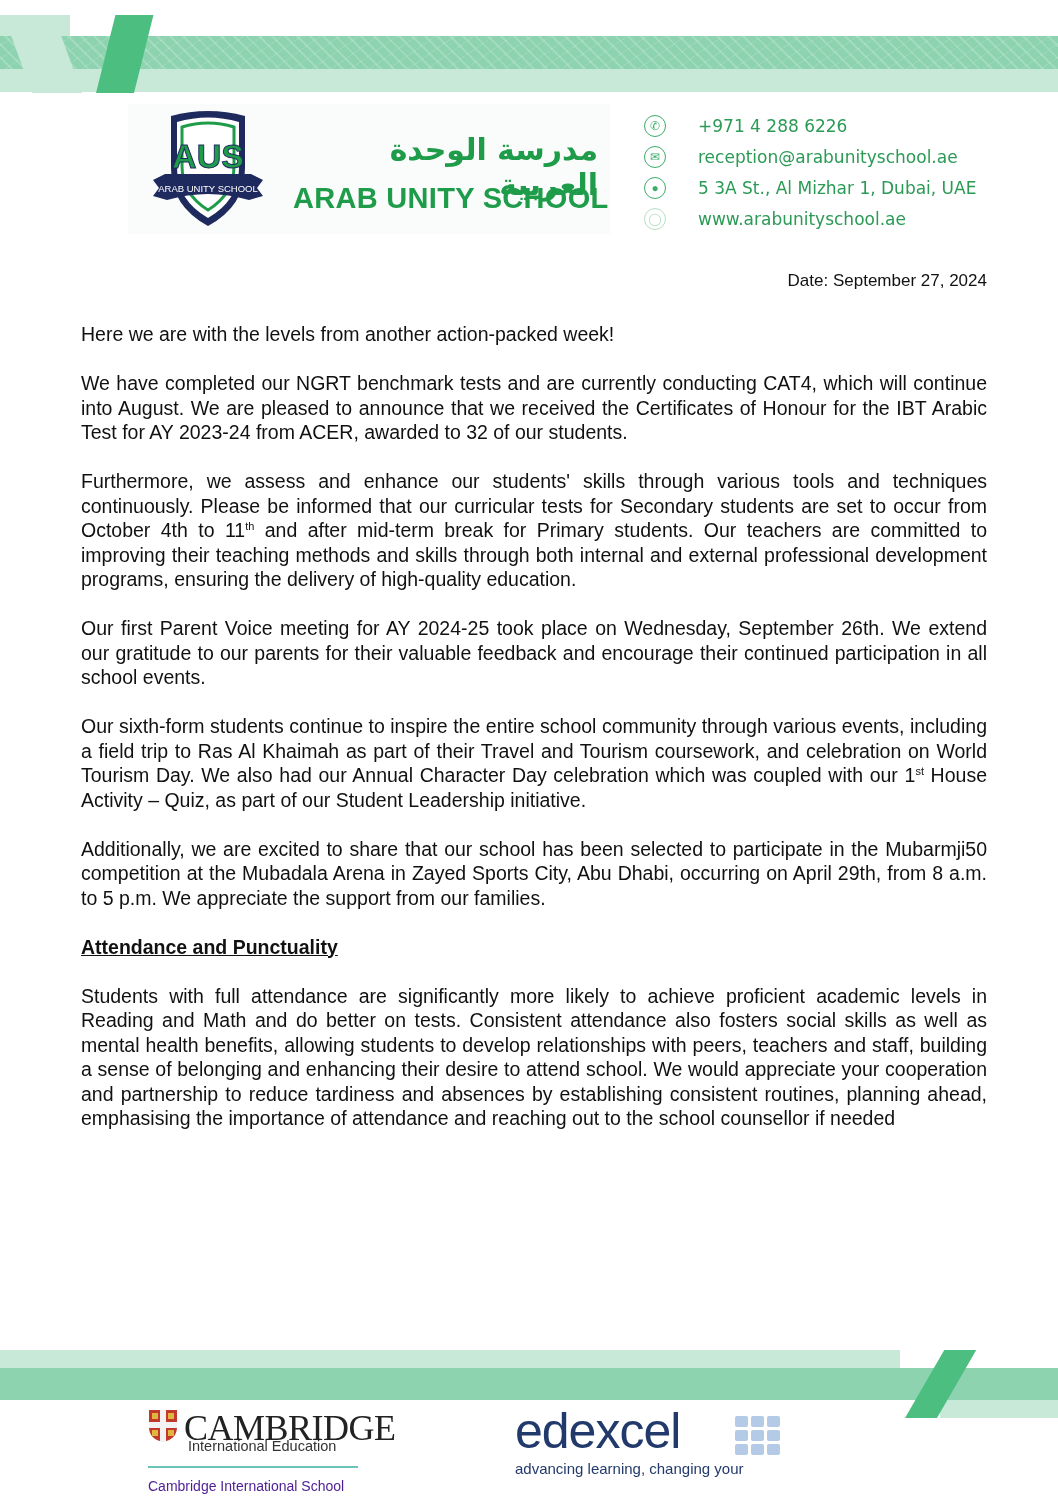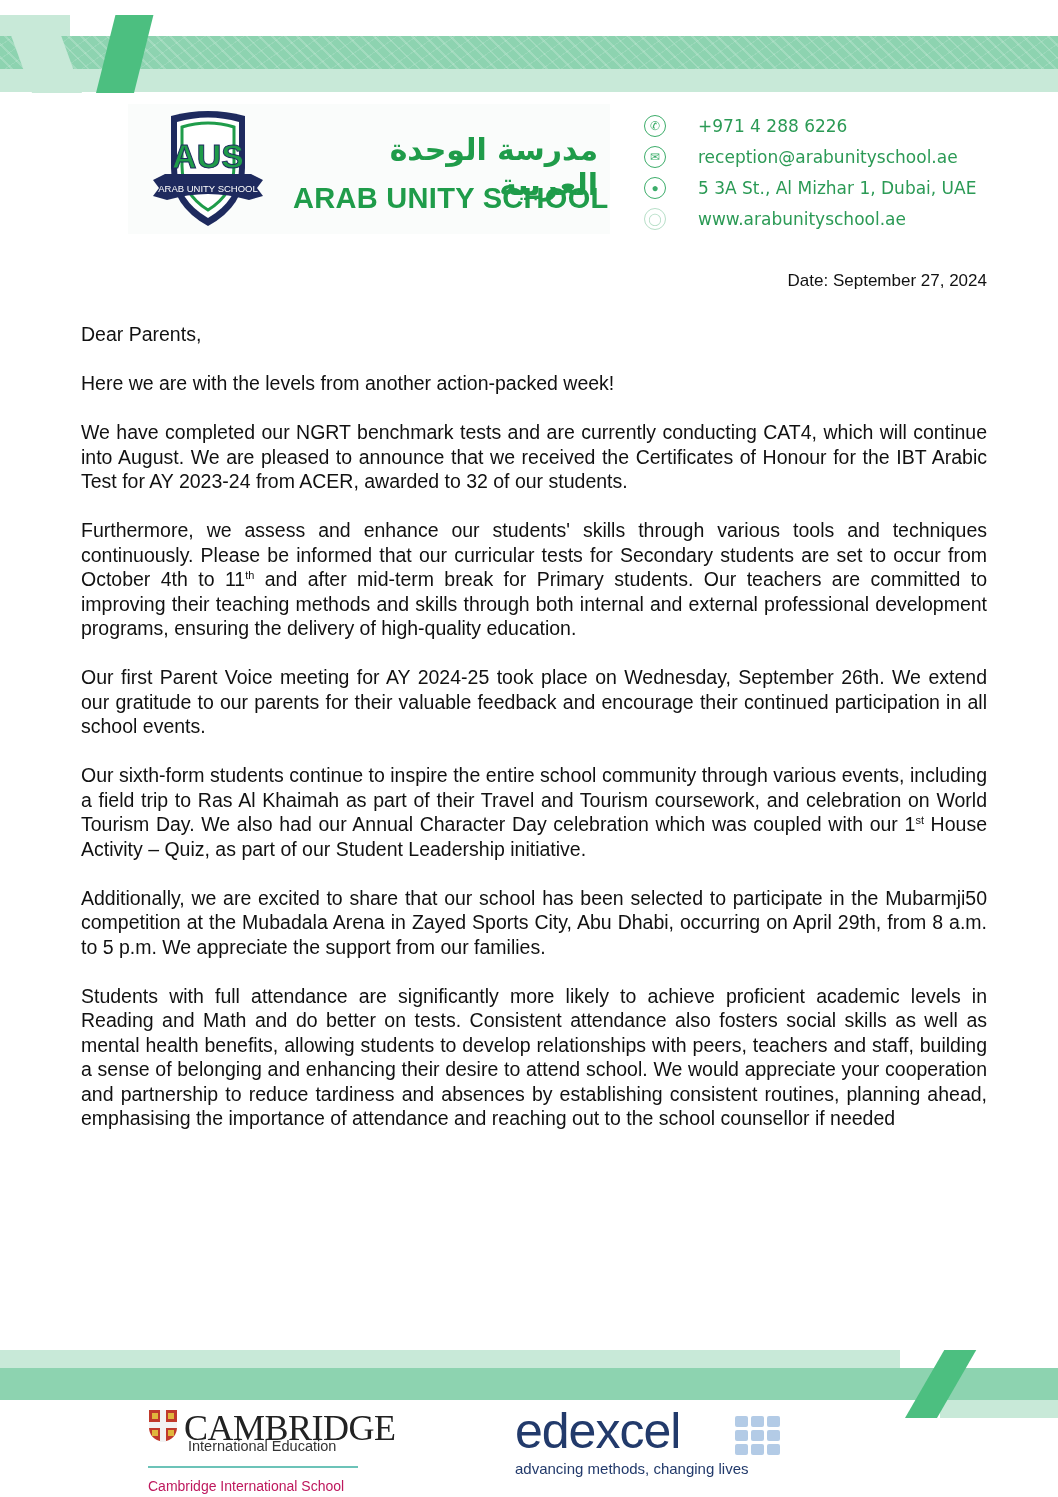--- a/index.html
+++ b/index.html
@@ -42,21 +42,21 @@
   .bot-band-main { position: absolute; left: 0; top: 1368px; width: 1058px; height: 32px; background: #8dd3b0; }
   .bot-band-pale-r { position: absolute; left: 940px; top: 1400px; width: 118px; height: 18px; background: #c8e9d8; }
   .bot-slash { position: absolute; left: 905px; top: 1350px; width: 32px; height: 68px; background: #4cbf80; transform: skewX(-30deg); transform-origin: bottom left; }
 
   
   .cambridge { position: absolute; left: 148px; top: 1407px; width: 215px; }
   .cam-crest { position: absolute; left: 0; top: 2px; width: 30px; height: 34px; }
   .cam-title { position: absolute; left: 36px; top: 0; font-family: "Liberation Serif", serif; font-size: 36px; color: #222; letter-spacing: -0.5px; }
   .cam-sub { position: absolute; left: 40px; top: 31px; font-size: 14.5px; color: #333; }
   .cam-line { position: absolute; left: 0; top: 59px; width: 210px; height: 2px; background: #6cc3b8; }
-  .cam-school { position: absolute; left: 0; top: 71px; font-size: 14px; color: #be185d; white-space: nowrap; }
+  .cam-school { position: absolute; left: 0; top: 71px; font-size: 14px; color: #4c1d95; white-space: nowrap; }
 
   .edexcel { position: absolute; left: 515px; top: 1412px; width: 280px; }
   .edx-word { position: absolute; left: 0; top: -10px; font-size: 50px; color: #223a6b; letter-spacing: -1px; }
   .edx-grid { position: absolute; left: 220px; top: 4px; display: grid; grid-template-columns: repeat(3, 13px); grid-gap: 3px; }
   .edx-grid span { width: 13px; height: 11px; background: #b3cbe6; border-radius: 2px; display: block; }
   .edx-tag { position: absolute; left: 0; top: 48px; font-size: 15px; color: #223a6b; white-space: nowrap; }
 </style>
 </head>
 <body>
 
@@ -96,27 +96,27 @@
   </div>
   <div class="contact-row">
     <span class="contact-icon faint">◯</span>
     <span class="contact-text">www.arabunityschool.ae</span>
   </div>
 </div>
 
 <div class="date">Date: September 27, 2024</div>
 
 <div class="content">
-  <p class="nojust">Dear Parents,</p>
   <p class="nojust">Here we are with the levels from another action-packed week!</p>
   <p>We have completed our NGRT benchmark tests and are currently conducting CAT4, which will continue into August. We are pleased to announce that we received the Certificates of Honour for the IBT Arabic Test for AY 2023-24 from ACER, awarded to 32 of our students.</p>
   <p><span>Furthermore, we assess and enhance our students' skills through various tools and techniques continuously. Please be informed that our curricular tests for Secondary students are set to occur from October 4th to 11</span><sup>th</sup><span> and after mid-term break for Primary students. Our teachers are committed to improving their teaching methods and skills through both internal and external professional development programs, ensuring the delivery of high-quality education.</span></p>
   <p>Our first Parent Voice meeting for AY 2024-25 took place on Wednesday, September 26th. We extend our gratitude to our parents for their valuable feedback and encourage their continued participation in all school events.</p>
   <p><span>Our sixth-form students continue to inspire the entire school community through various events, including a field trip to Ras Al Khaimah as part of their Travel and Tourism coursework, and celebration on World Tourism Day. We also had our Annual Character Day celebration which was coupled with our 1</span><sup>st</sup><span> House Activity – Quiz, as part of our Student Leadership initiative.</span></p>
   <p>Additionally, we are excited to share that our school has been selected to participate in the Mubarmji50 competition at the Mubadala Arena in Zayed Sports City, Abu Dhabi, occurring on April 29th, from 8 a.m. to 5 p.m. We appreciate the support from our families.</p>
+  <div class="heading">Attendance and Punctuality</div>
   <p>Students with full attendance are significantly more likely to achieve proficient academic levels in Reading and Math and do better on tests. Consistent attendance also fosters social skills as well as mental health benefits, allowing students to develop relationships with peers, teachers and staff, building a sense of belonging and enhancing their desire to attend school. We would appreciate your cooperation and partnership to reduce tardiness and absences by establishing consistent routines, planning ahead, emphasising the importance of attendance and reaching out to the school counsellor if needed</p>
 </div>
 
 <div>
   <div class="bot-band-pale"></div>
   <div class="bot-band-main"></div>
   <div class="bot-band-pale-r"></div>
   <div class="bot-slash"></div>
 </div>
 
@@ -142,14 +142,14 @@
     <span></span>
       <span></span>
       <span></span>
     <span></span>
       <span></span>
       <span></span>
     <span></span>
       <span></span>
       <span></span>
   </div>
-  <div class="edx-tag">advancing methods, changing lives</div>
+  <div class="edx-tag">advancing learning, changing your</div>
 </div>
 
 </body></html>

